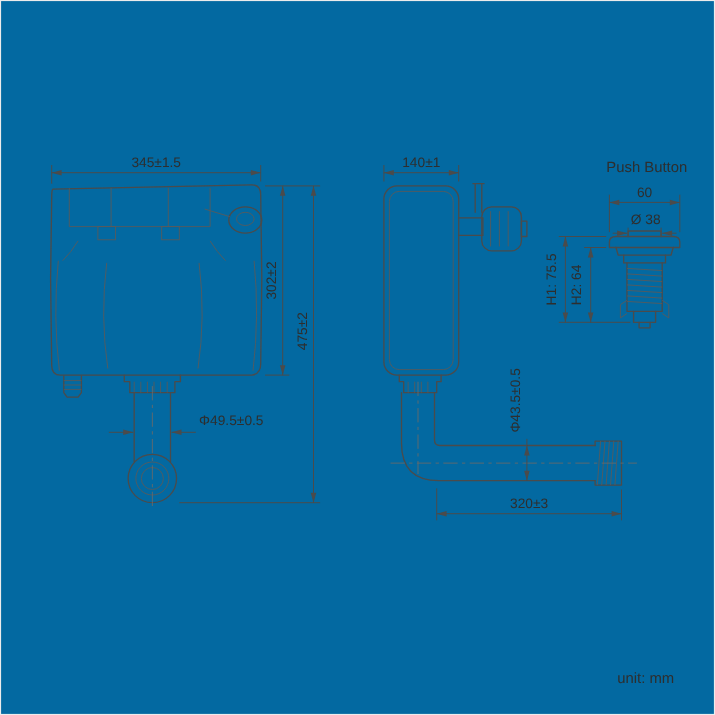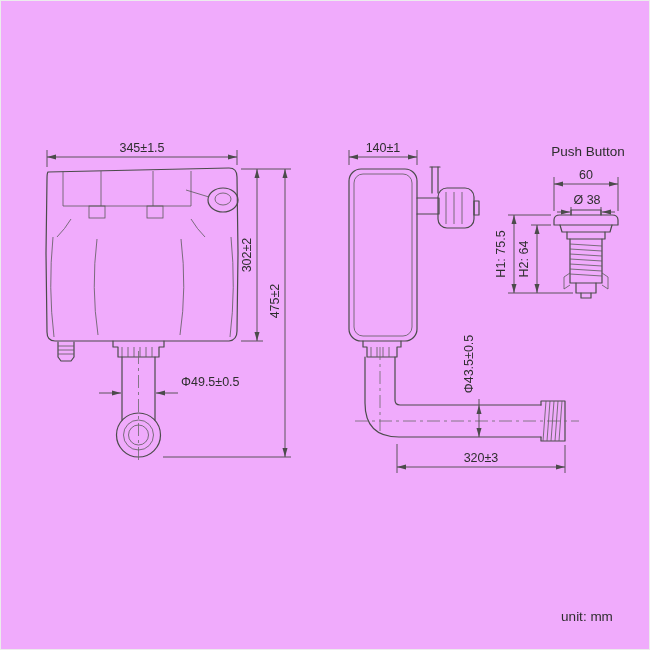--- a/index.html
+++ b/index.html
@@ -1,17 +1,17 @@
 <!DOCTYPE html>
 <html><head>
 <meta charset="utf-8">
 <style>
   html,body{margin:0;padding:0;background:#fff;}
   .canvas{
-    position:relative;width:648px;height:648px;background:#f0abfc;
+    position:relative;width:648px;height:648px;background:#0369a1;
     border:1px solid #ececec;font-family:"Liberation Sans",sans-serif;
     overflow:hidden;
   }
   svg{position:absolute;left:0;top:0;}
   text{fill:#2e2e2e;font-family:"Liberation Sans",sans-serif;}
   .dimtxt{font-size:12.5px;}
   .titletxt{font-size:13.5px;}
   .outline{stroke:#4b4b4b;stroke-width:1.2;fill:none;stroke-linejoin:round;stroke-linecap:round;}
   .thin{stroke:#5a5a5a;stroke-width:0.8;fill:none;}
   .dim{stroke:#4b4b4b;stroke-width:0.9;fill:none;}

